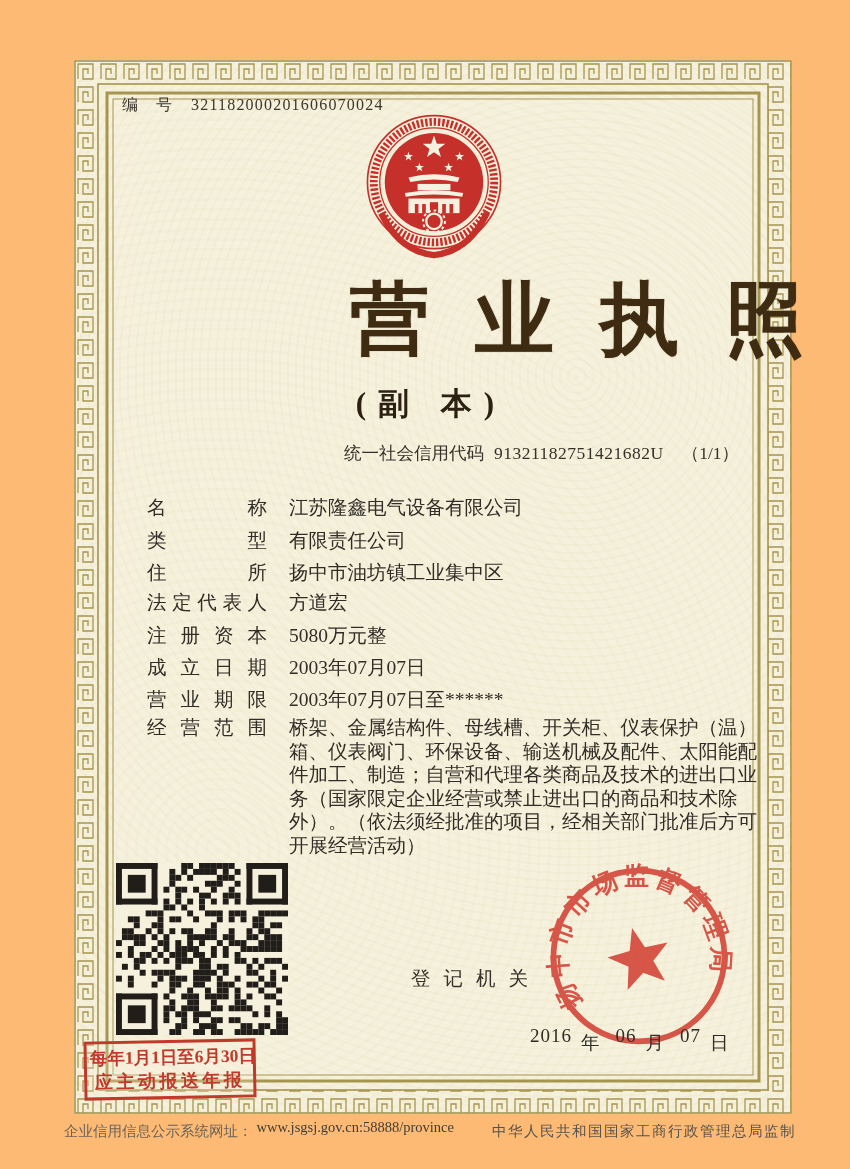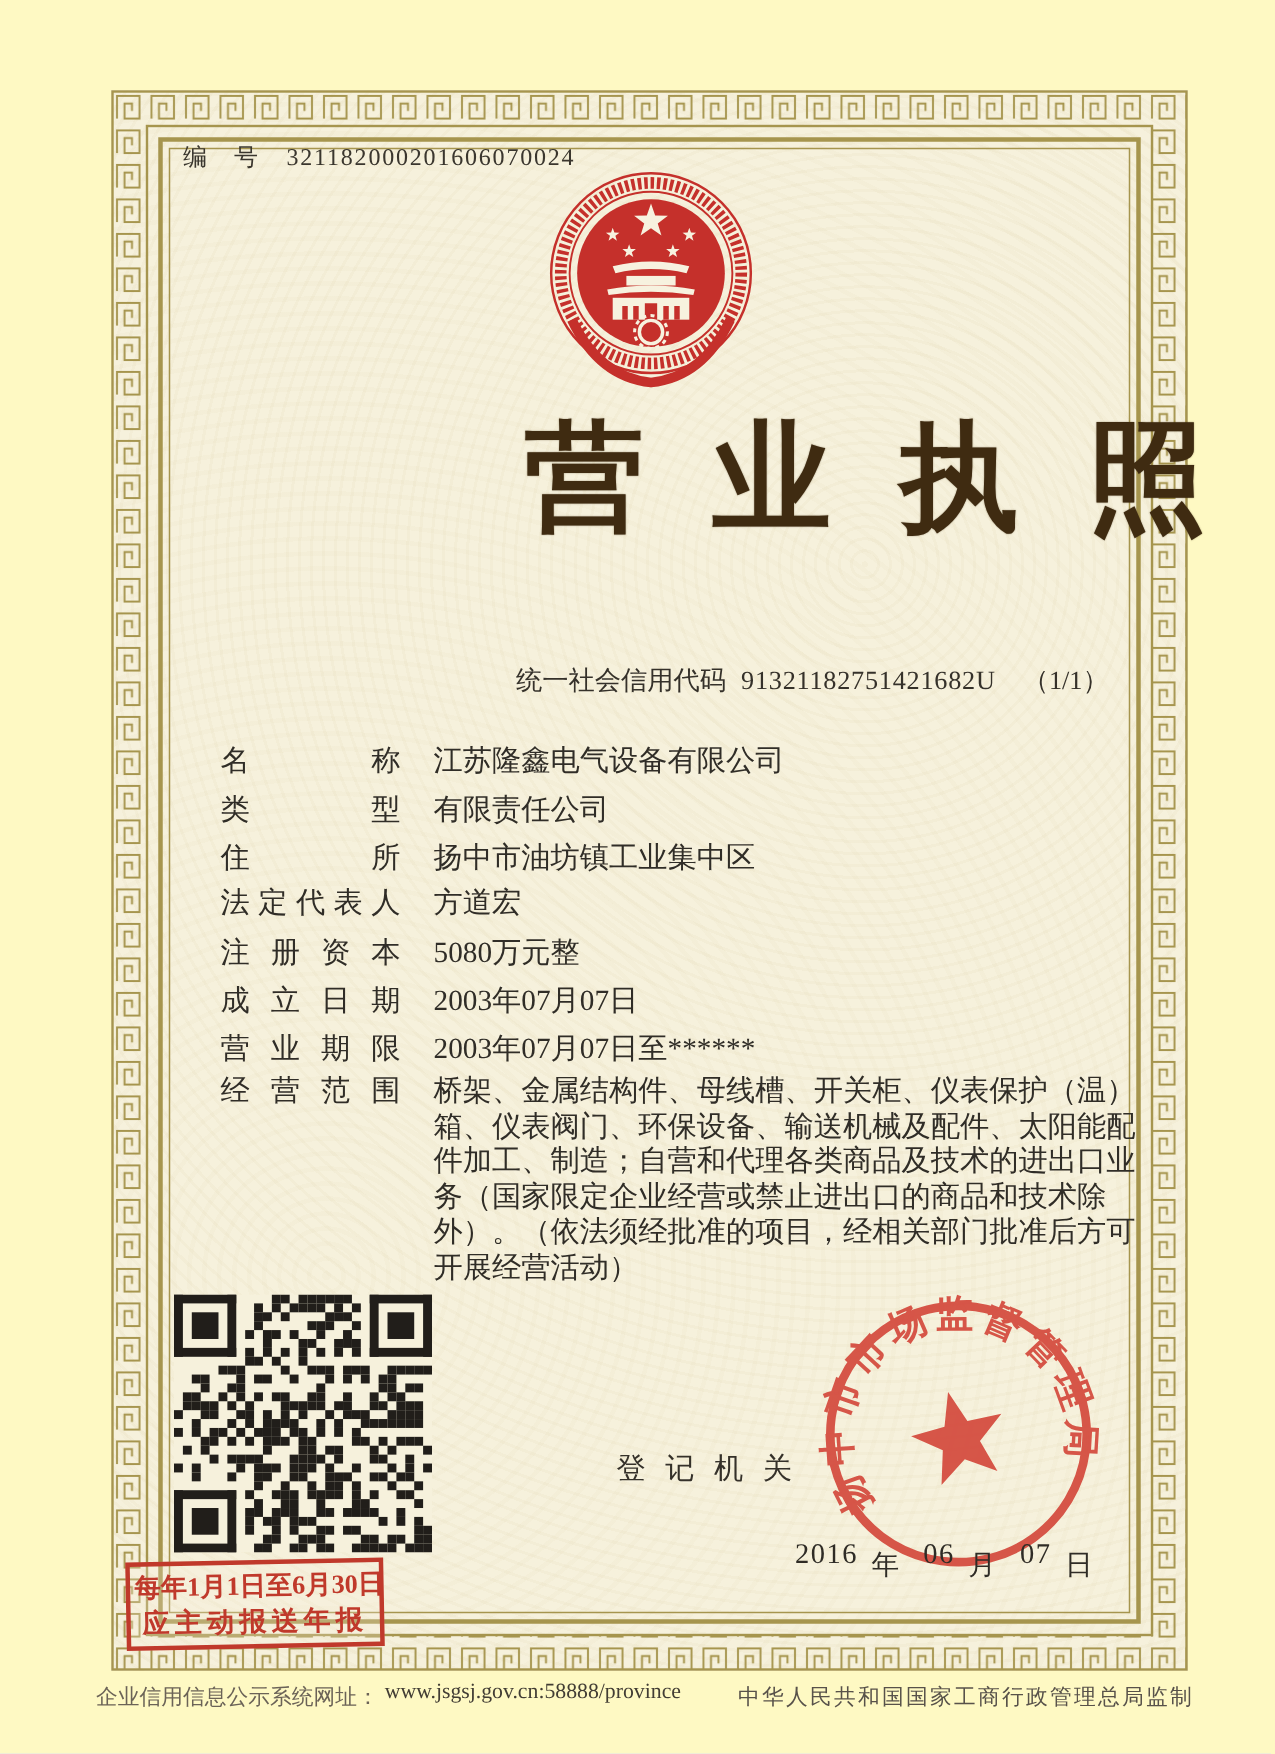--- a/index.html
+++ b/index.html
@@ -1,20 +1,20 @@
 <!DOCTYPE html>
 <html><head>
 <meta charset="utf-8">
 <style>
   * { margin:0; padding:0; box-sizing:border-box; }
   html,body { background:#e8e6df; }
   body { font-family:"Liberation Serif","DejaVu Serif",serif; }
   .page{
     position:relative; width:850px; height:1169px; margin:0 auto;
-    background:#fef9c3; overflow:hidden;
+    background:#fdba74; overflow:hidden;
   }
   .paper{
     position:absolute; left:74px; top:60px; width:718px; height:1054px;
     background:#f6f1dc;
     background-image:
       repeating-radial-gradient(circle at 70% 30%, rgba(190,168,105,.055) 0 2px, rgba(0,0,0,0) 2px 8px),
       repeating-radial-gradient(circle at 20% 75%, rgba(190,168,105,.04) 0 3px, rgba(0,0,0,0) 3px 10px);
   }
   .frame{ position:absolute; left:74px; top:60px; }
   .serial{
@@ -126,20 +126,21 @@
       <rect x="67" y="102" width="4" height="10"></rect>
       <rect x="75.5" y="100" width="9" height="12"></rect>
       <rect x="89" y="102" width="4" height="10"></rect>
       <rect x="97" y="102" width="4" height="10"></rect>
     </g>
     <circle cx="80" cy="121" r="8.5" fill="none" stroke="#f7f2df" stroke-width="2.5"></circle>
     <circle cx="80" cy="121" r="12" fill="none" stroke="#f7f2df" stroke-width="2.2" stroke-dasharray="3 3.2"></circle>
   </svg>
 
   <div class="doc-title">营业执照</div>
+  <div class="doc-subtitle">(副 本)</div>
 
   <div class="credit-line">
     <span>统一社会信用代码</span><span class="code">91321182751421682U</span><span class="pg">（1/1）</span>
   </div>
 
   <div class="field-row" style="top:496px">
     <div class="f-label">名称</div>
     <div class="f-value">江苏隆鑫电气设备有限公司</div>
   </div>
   <div class="field-row" style="top:561px">

